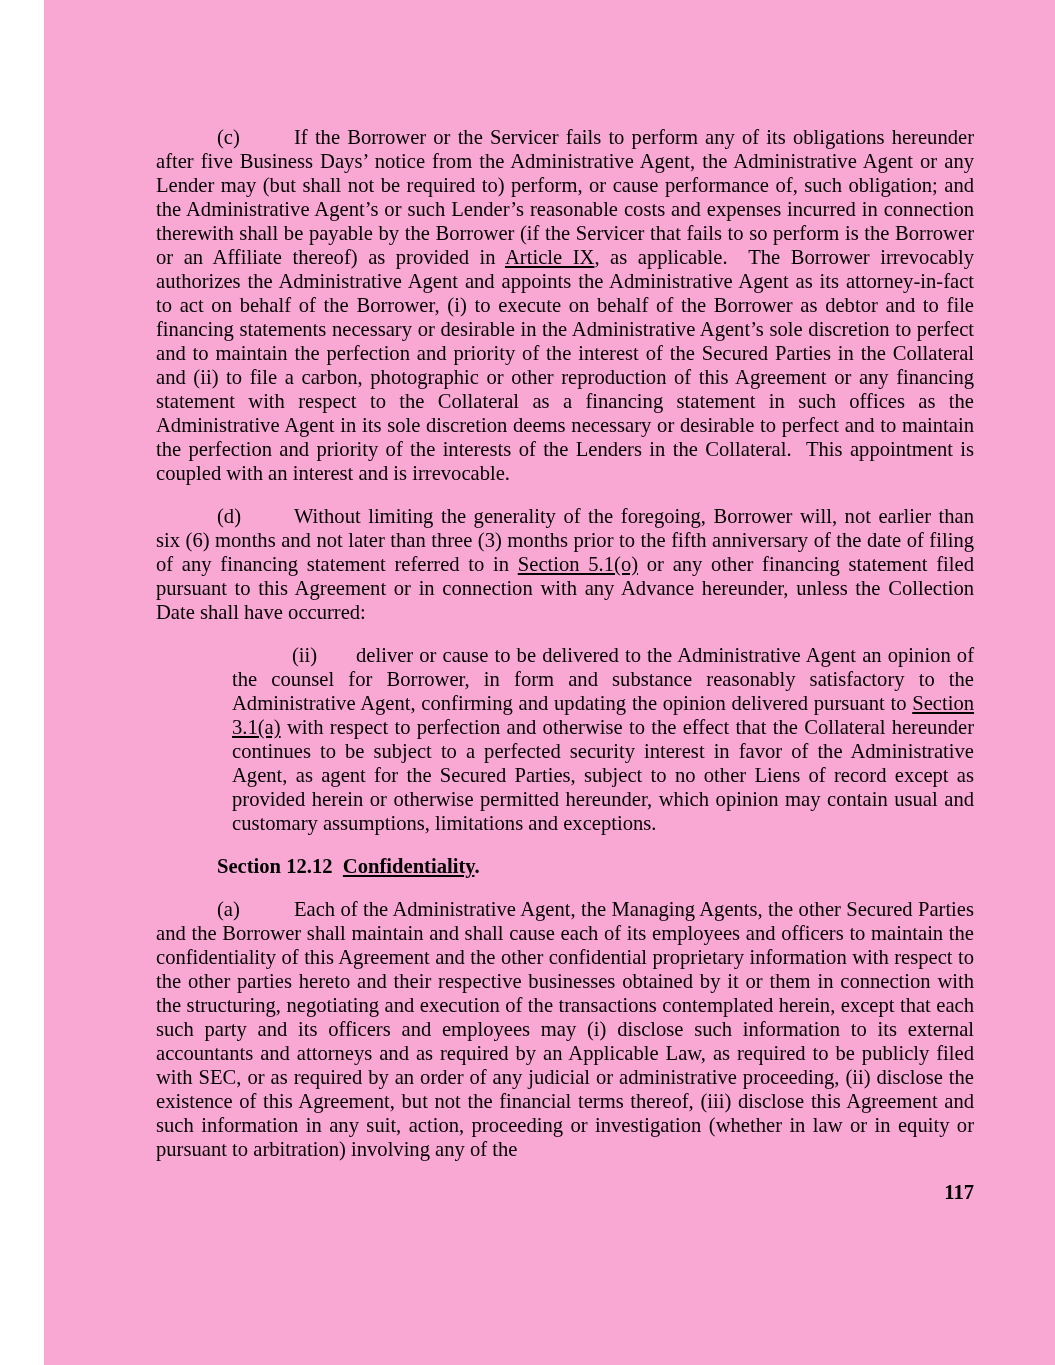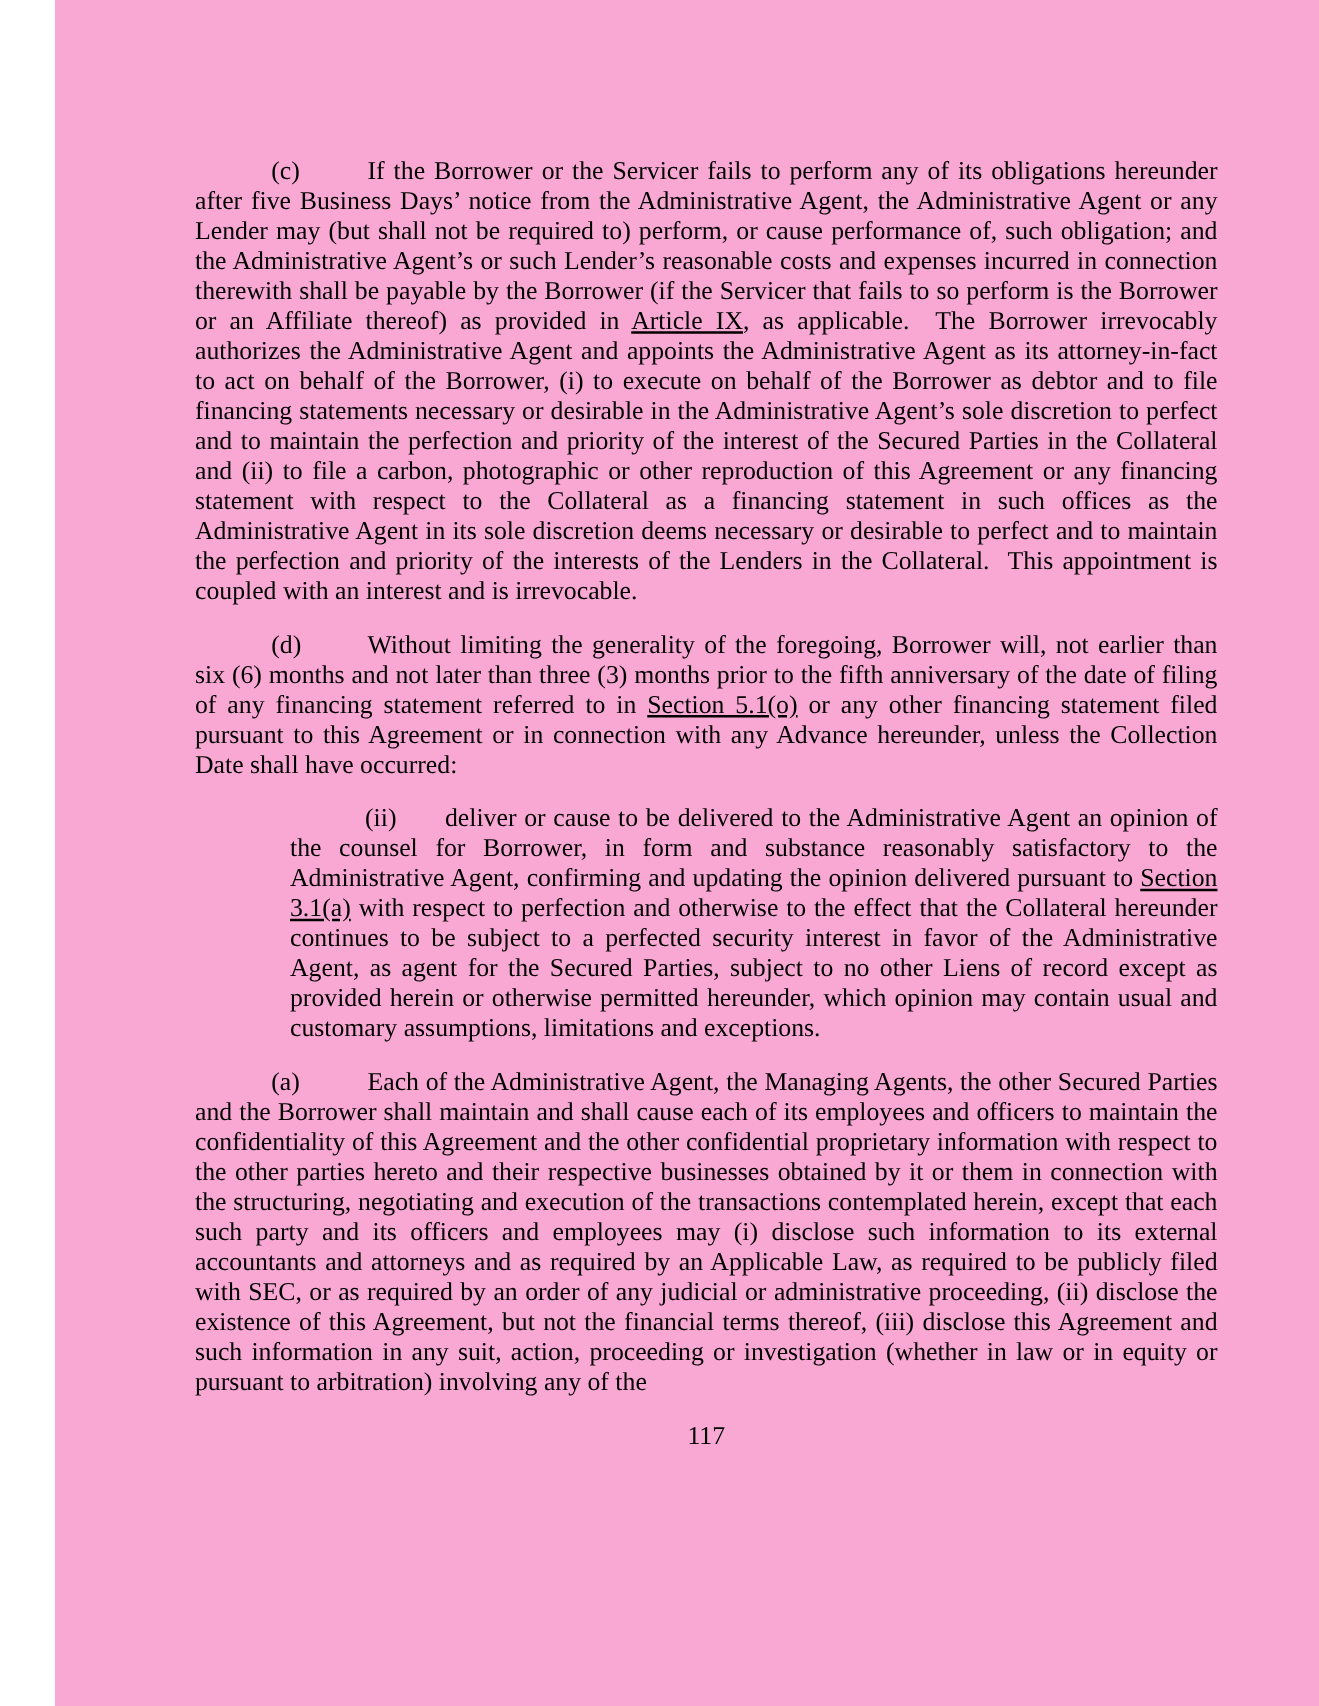--- a/index.html
+++ b/index.html
@@ -41,28 +41,30 @@
   .label {
     display: inline-block;
     text-indent: 0;
   }
   .paragraph .label { width: 77px; }
   .subitem .label { width: 64px; }
   .u { text-decoration: underline; }
   .b { font-weight: bold; }
   .page-number {
     margin-top: 2px;
-    text-align: center;
+    text-align: right;
     text-indent: 0;
+    font-weight: bold;
   }
 </style>
 </head>
 <body>
 
 <div class="page">
   <div class="content">
     <p class="block paragraph"><span class="label">(c)</span><span>If the Borrower or the Servicer fails to perform any of its obligations hereunder after five Business Days’ notice from the Administrative Agent, the Administrative Agent or any Lender may (but shall not be required to) perform, or cause performance of, such obligation; and the Administrative Agent’s or such Lender’s reasonable costs and expenses incurred in connection therewith shall be payable by the Borrower (if the Servicer that fails to so perform is the Borrower or an Affiliate thereof) as provided in </span><span class="u">Article IX</span><span>, as applicable.&nbsp; The Borrower irrevocably authorizes the Administrative Agent and appoints the Administrative Agent as its attorney-in-fact to act on behalf of the Borrower, (i) to execute on behalf of the Borrower as debtor and to file financing statements necessary or desirable in the Administrative Agent’s sole discretion to perfect and to maintain the perfection and priority of the interest of the Secured Parties in the Collateral and (ii) to file a carbon, photographic or other reproduction of this Agreement or any financing statement with respect to the Collateral as a financing statement in such offices as the Administrative Agent in its sole discretion deems necessary or desirable to perfect and to maintain the perfection and priority of the interests of the Lenders in the Collateral.&nbsp; This appointment is coupled with an interest and is irrevocable.</span></p>
     <p class="block paragraph"><span class="label">(d)</span><span>Without limiting the generality of the foregoing, Borrower will, not earlier than six (6) months and not later than three (3) months prior to the fifth anniversary of the date of filing of any financing statement referred to in </span><span class="u">Section 5.1(o)</span><span> or any other financing statement filed pursuant to this Agreement or in connection with any Advance hereunder, unless the Collection Date shall have occurred:</span></p>
     <p class="block subitem"><span class="label">(ii)</span><span>deliver or cause to be delivered to the Administrative Agent an opinion of the counsel for Borrower, in form and substance reasonably satisfactory to the Administrative Agent, confirming and updating the opinion delivered pursuant to </span><span class="u">Section 3.1(a)</span><span> with respect to perfection and otherwise to the effect that the Collateral hereunder continues to be subject to a perfected security interest in favor of the Administrative Agent, as agent for the Secured Parties, subject to no other Liens of record except as provided herein or otherwise permitted hereunder, which opinion may contain usual and customary assumptions, limitations and exceptions.</span></p>
+    <p class="block heading"><span class="b">Section 12.12&nbsp; </span><span class="u b">Confidentiality</span><span class="b">.</span></p>
     <p class="block paragraph"><span class="label">(a)</span><span>Each of the Administrative Agent, the Managing Agents, the other Secured Parties and the Borrower shall maintain and shall cause each of its employees and officers to maintain the confidentiality of this Agreement and the other confidential proprietary information with respect to the other parties hereto and their respective businesses obtained by it or them in connection with the structuring, negotiating and execution of the transactions contemplated herein, except that each such party and its officers and employees may (i) disclose such information to its external accountants and attorneys and as required by an Applicable Law, as required to be publicly filed with SEC, or as required by an order of any judicial or administrative proceeding, (ii) disclose the existence of this Agreement, but not the financial terms thereof, (iii) disclose this Agreement and such information in any suit, action, proceeding or investigation (whether in law or in equity or pursuant to arbitration) involving any of the</span></p>
     <div class="page-number">117</div>
   </div>
 </div>
 
 </body></html>

